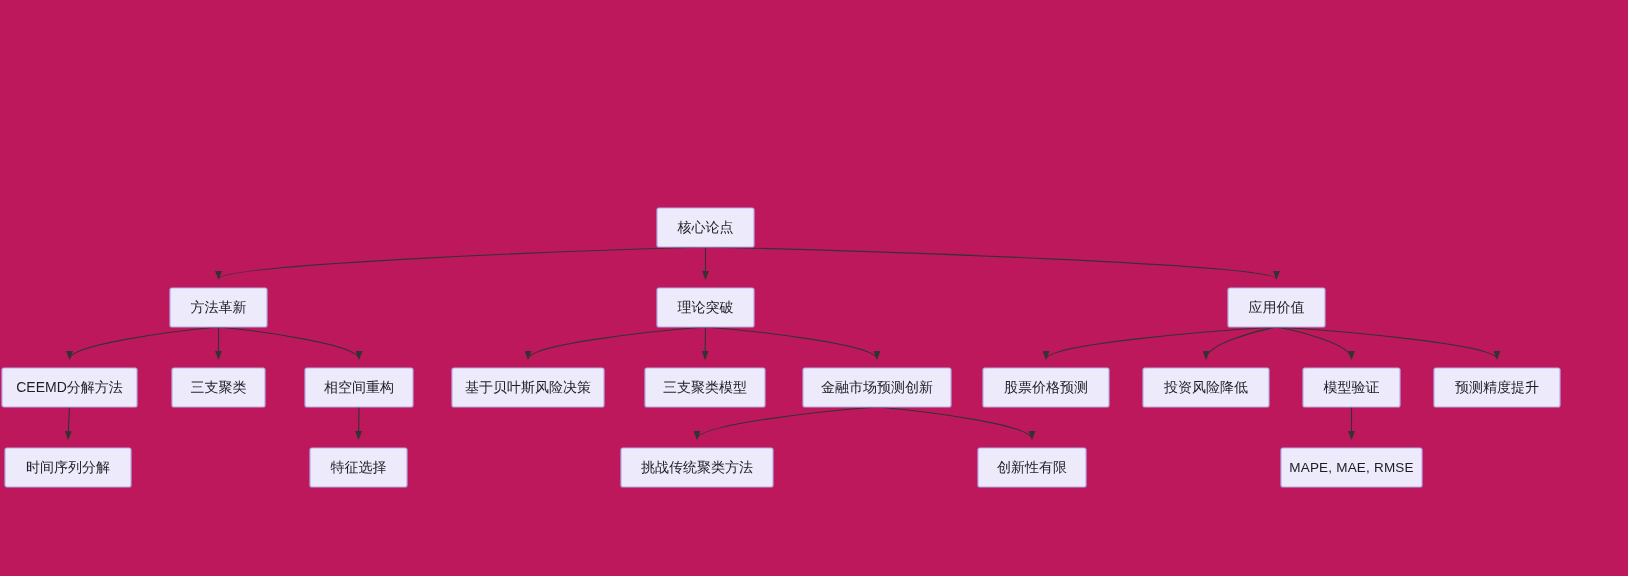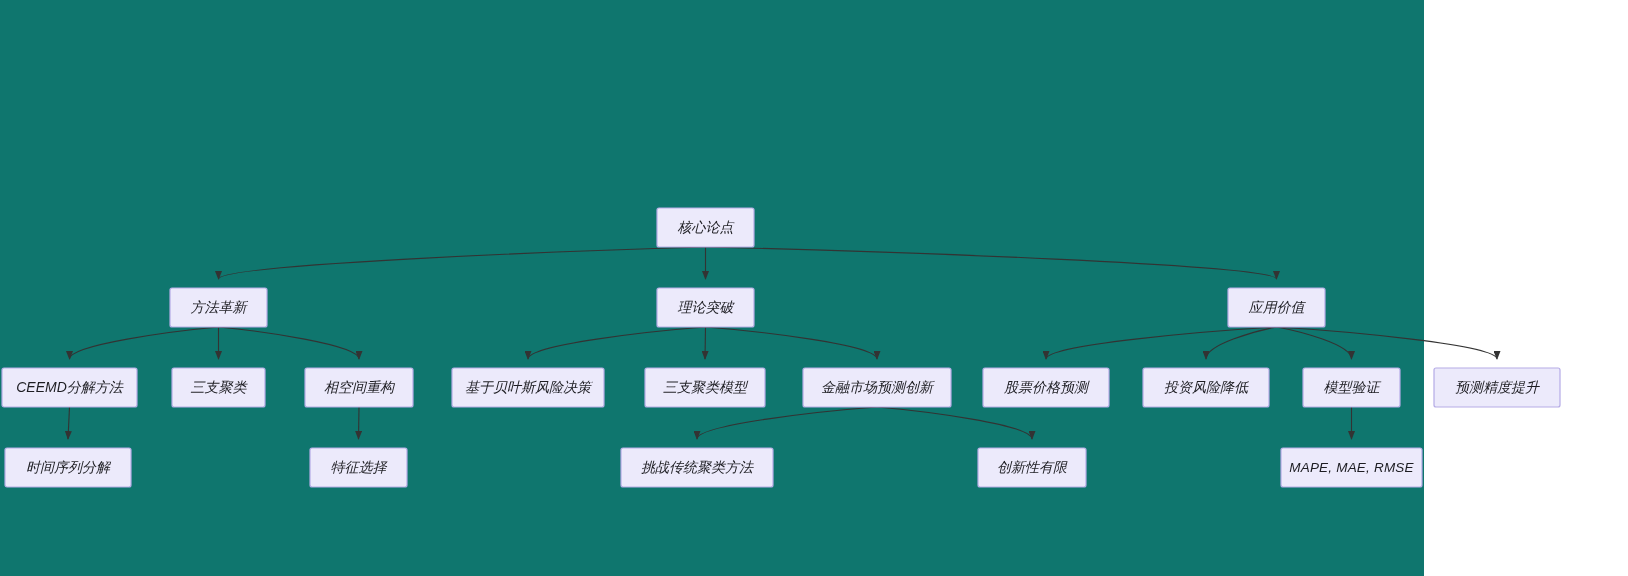--- a/index.html
+++ b/index.html
@@ -9,24 +9,23 @@
     background: #ffffff;
   }
   body {
     width: 1628px;
     height: 576px;
     font-family: "Liberation Sans", "DejaVu Sans", sans-serif;
     overflow: hidden;
   }
   #diagram-root {
     position: relative;
-    width: 1424px;
+    width: 1628px;
     height: 576px;
-    background: #0f766e;
-    font-style: italic;
+    background: #be185d;
   }
   svg.flow {
     position: absolute;
     top: 0;
     left: 0;
     width: 1628px;
     height: 576px;
     display: block;
   }
   .edge-path {

